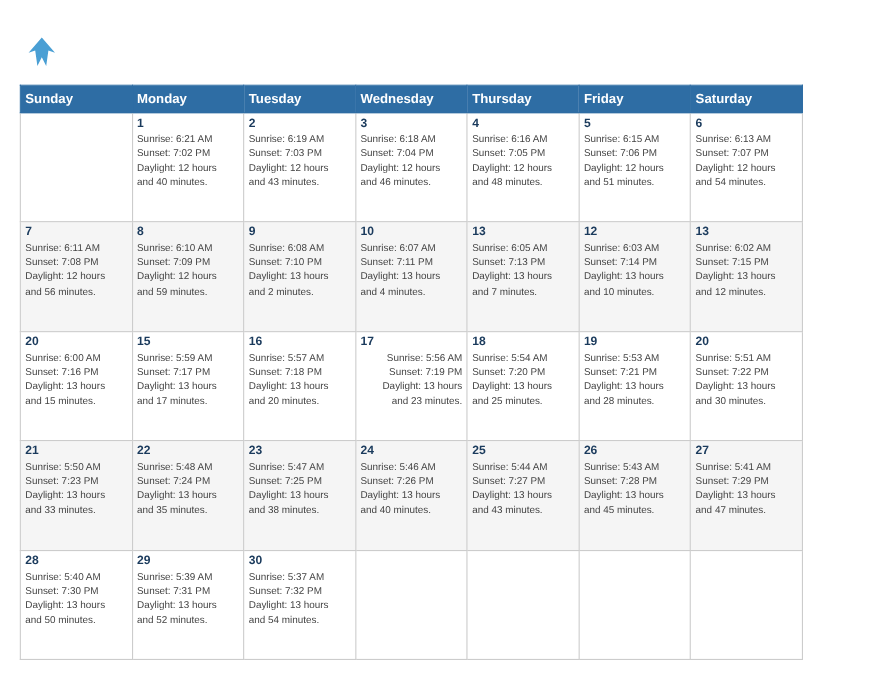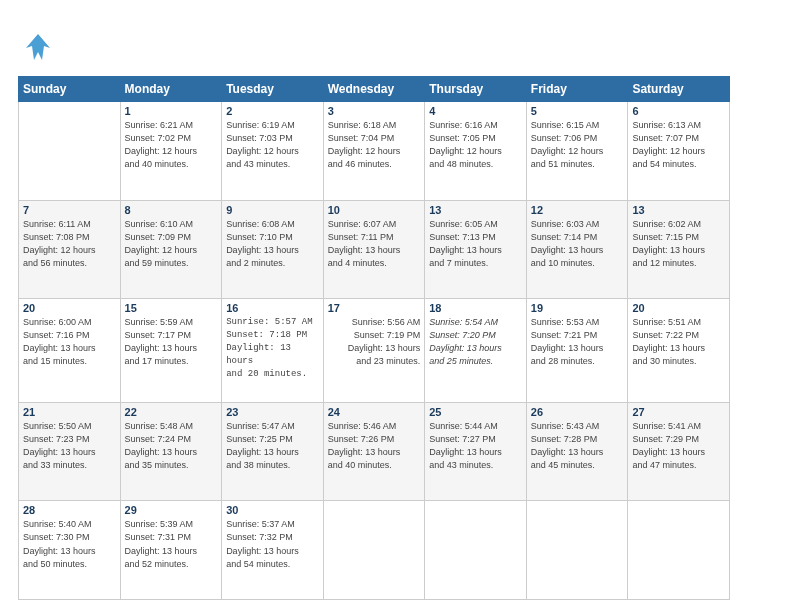--- a/index.html
+++ b/index.html
@@ -226,35 +226,35 @@
           </td>
           <td>
             <span class="day-num">15</span>
             <div class="day-info" style="white-space: pre-line;">Sunrise: 5:59 AM
 Sunset: 7:17 PM
 Daylight: 13 hours
 and 17 minutes.</div>
           </td>
           <td>
             <span class="day-num">16</span>
-            <div class="day-info" style="white-space: pre-line; font-family: Liberation Mono, monospace;">Sunrise: 5:57 AM
+            <div class="day-info" style="white-space: pre-line;">Sunrise: 5:57 AM
 Sunset: 7:18 PM
 Daylight: 13 hours
 and 20 minutes.</div>
           </td>
           <td>
             <span class="day-num">17</span>
             <div class="day-info" style="white-space: pre-line; text-align: right;">Sunrise: 5:56 AM
 Sunset: 7:19 PM
 Daylight: 13 hours
 and 23 minutes.</div>
           </td>
           <td>
             <span class="day-num">18</span>
-            <div class="day-info" style="white-space: pre-line; font-style: italic;">Sunrise: 5:54 AM
+            <div class="day-info" style="white-space: pre-line;">Sunrise: 5:54 AM
 Sunset: 7:20 PM
 Daylight: 13 hours
 and 25 minutes.</div>
           </td>
           <td>
             <span class="day-num">19</span>
             <div class="day-info" style="white-space: pre-line;">Sunrise: 5:53 AM
 Sunset: 7:21 PM
 Daylight: 13 hours
 and 28 minutes.</div>

